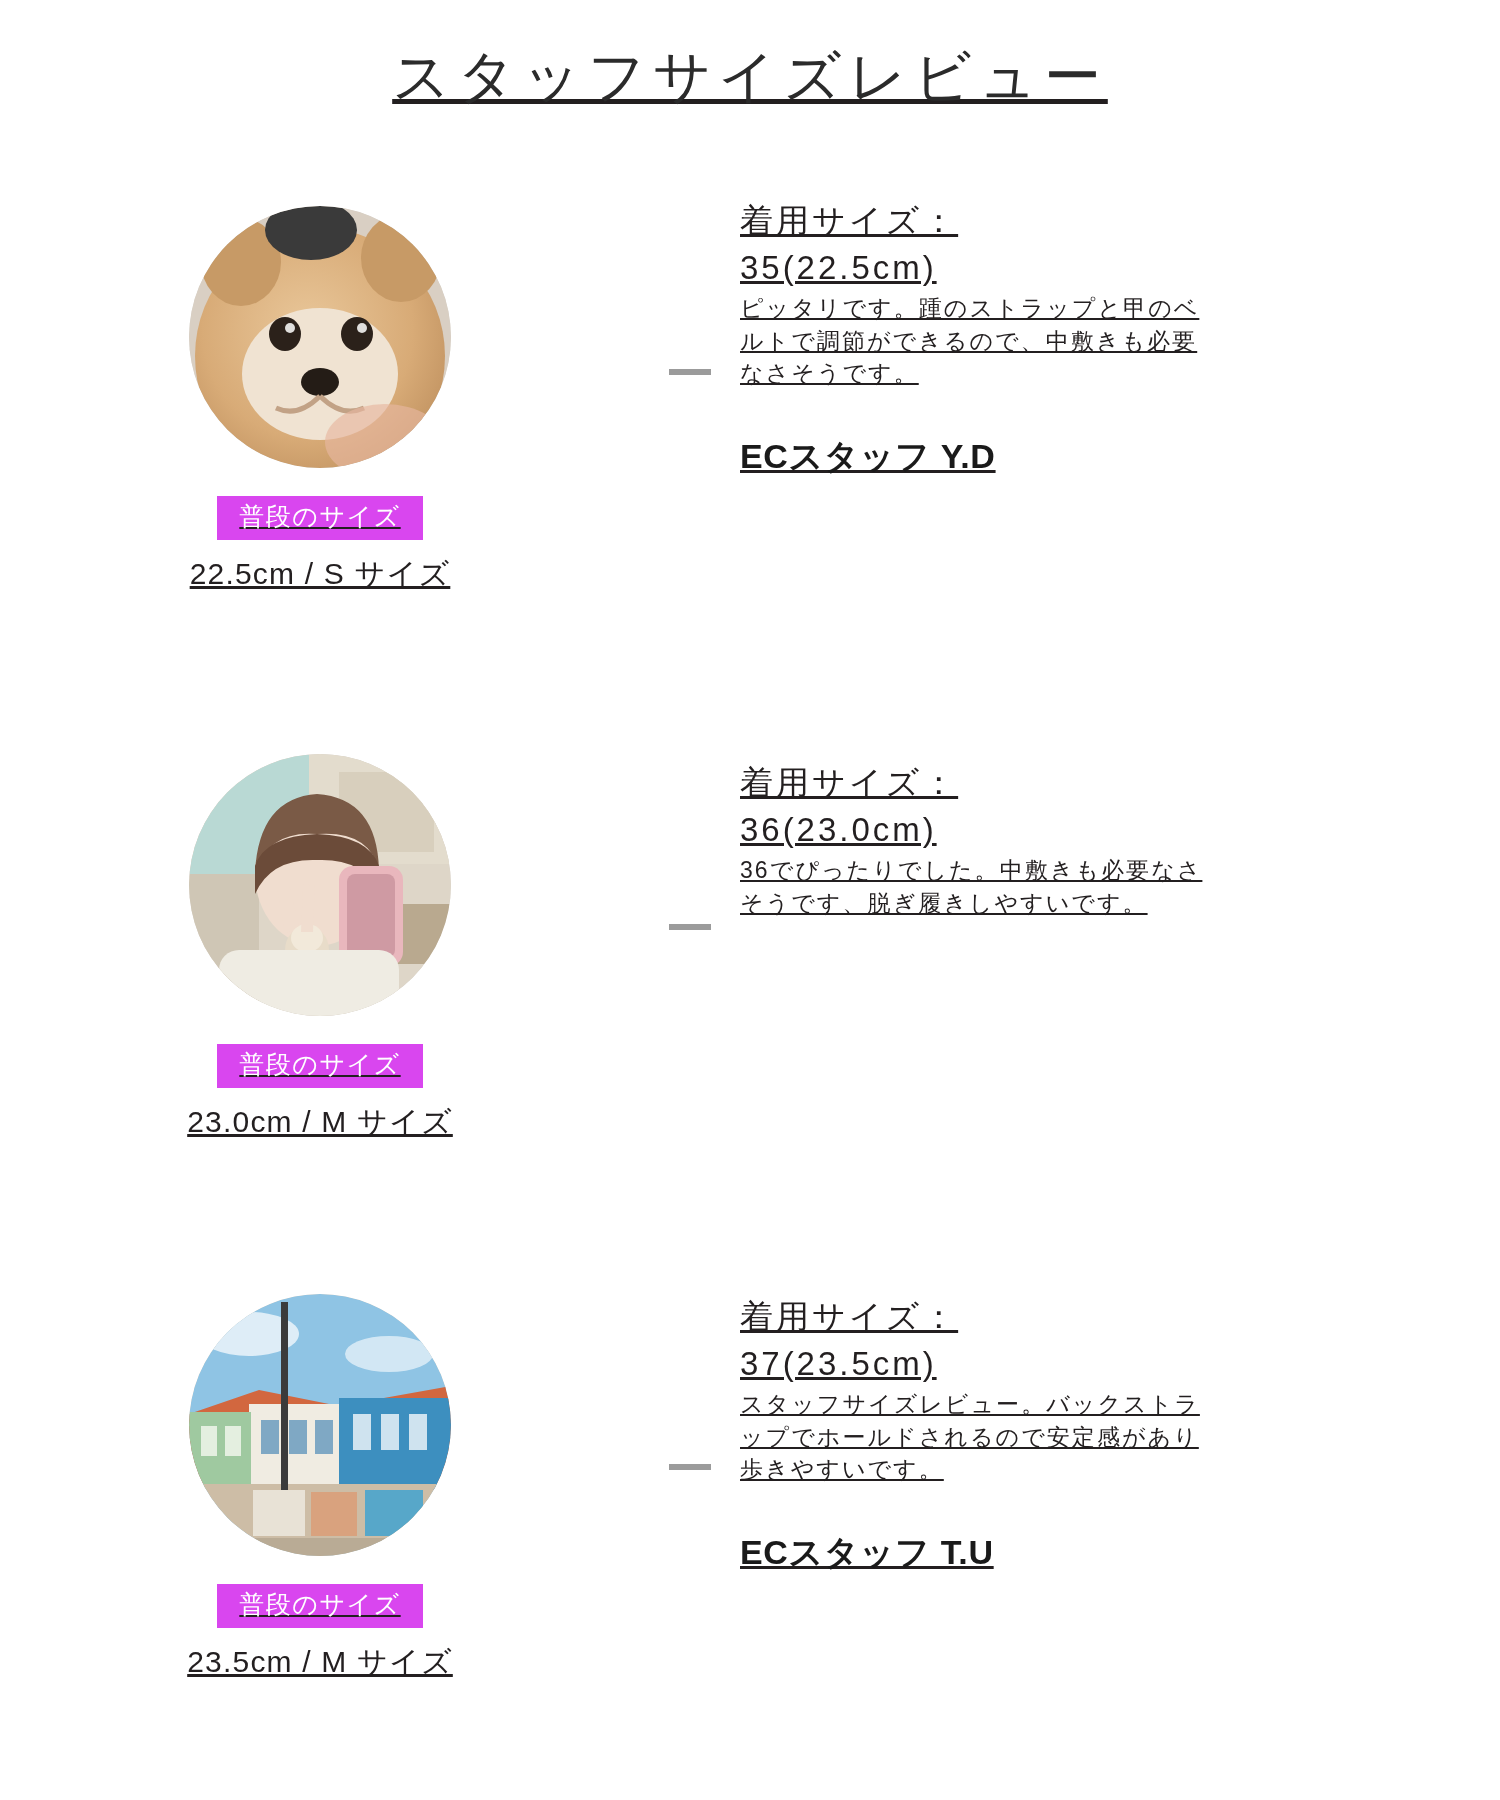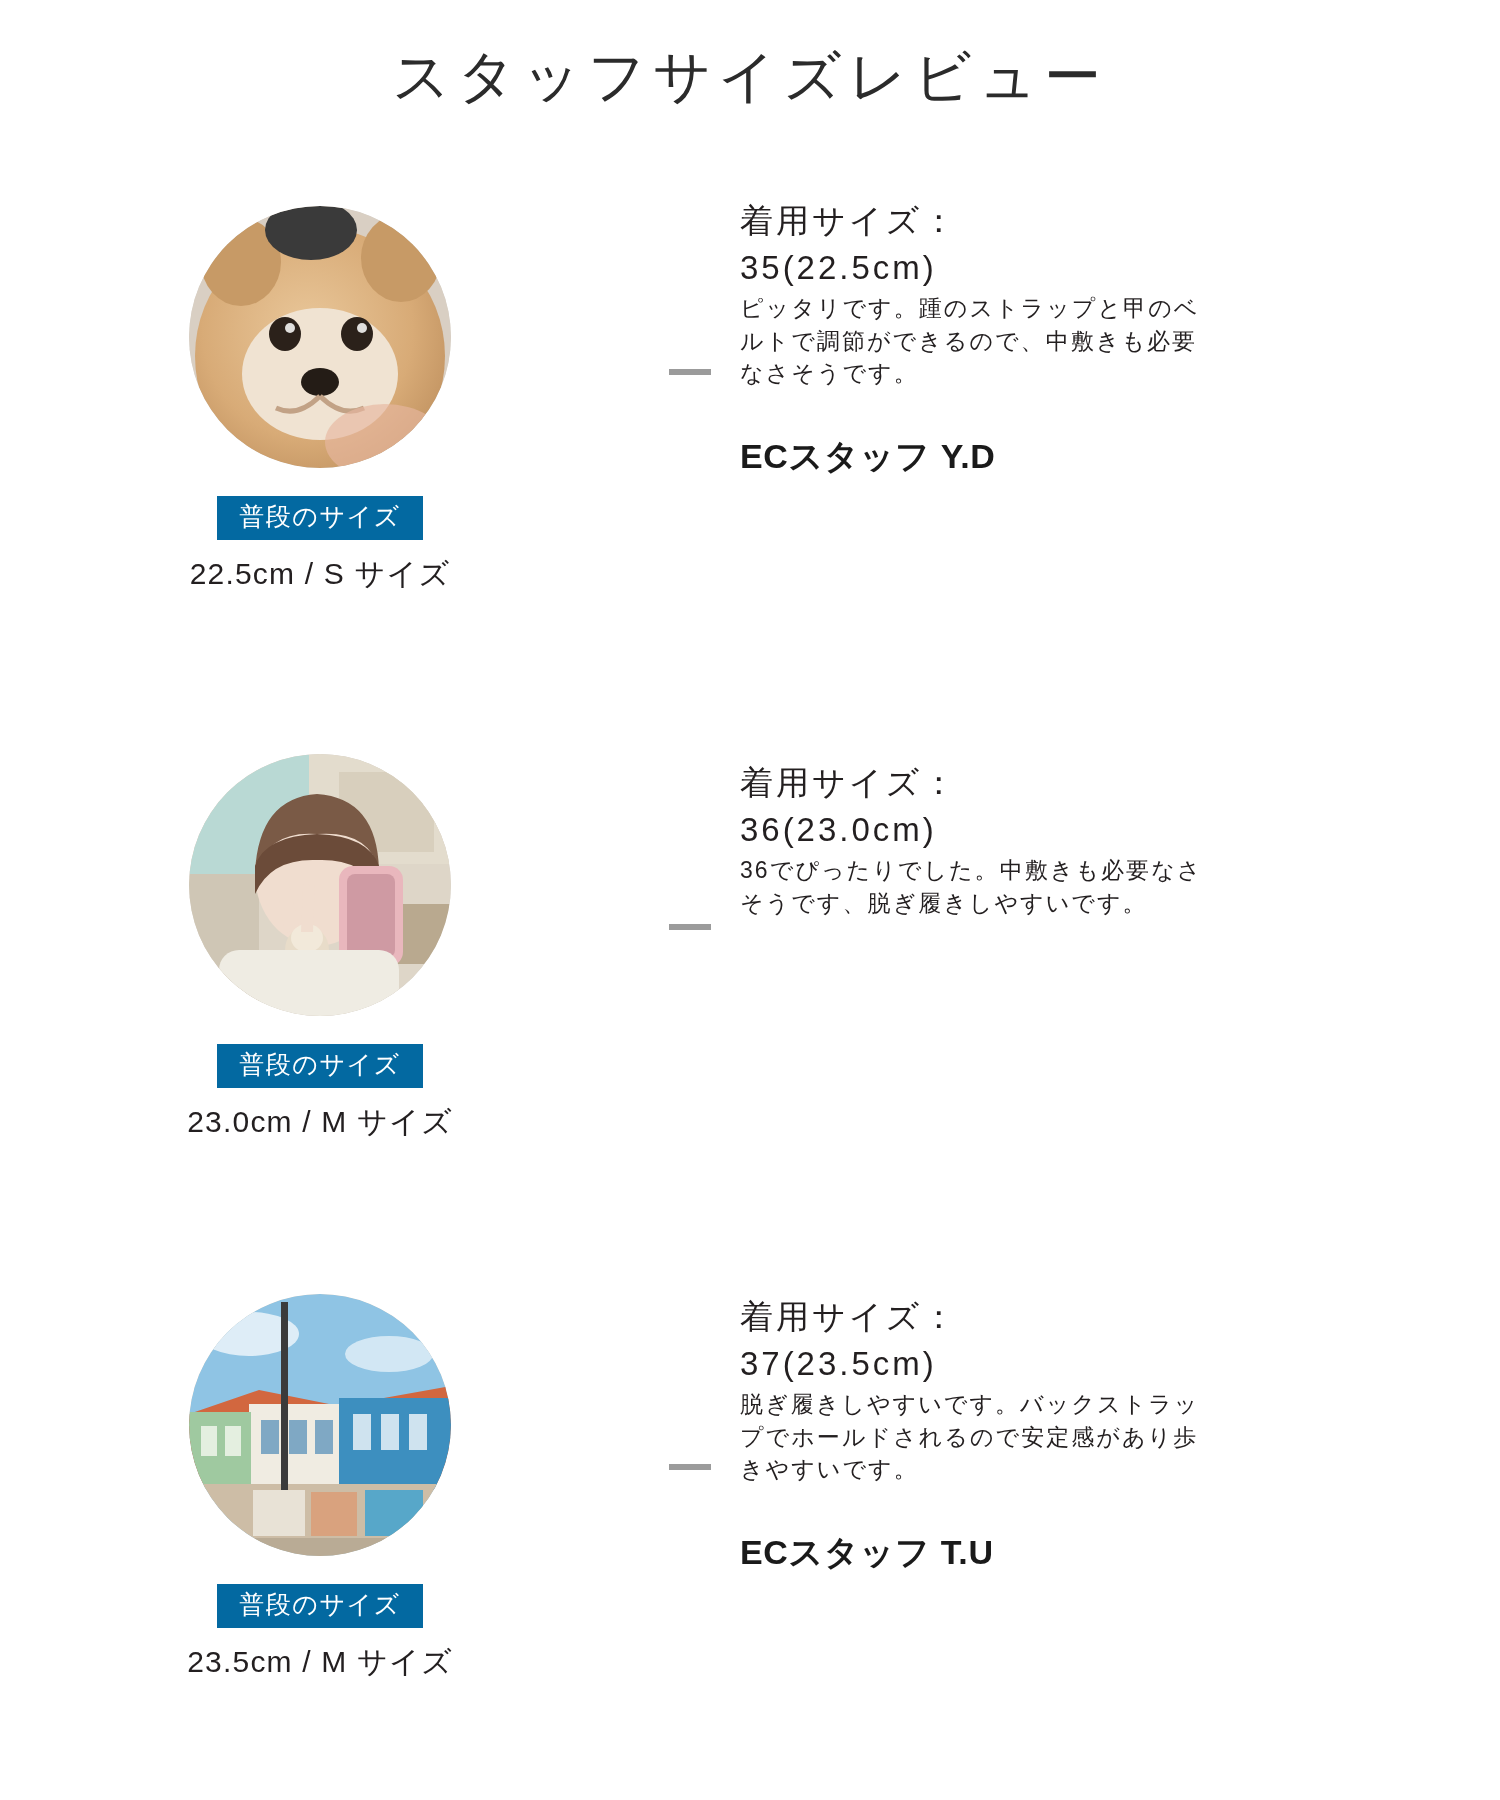--- a/index.html
+++ b/index.html
@@ -13,20 +13,21 @@
     font-family: "Liberation Sans", "DejaVu Sans", sans-serif;
     color: #231f20;
     overflow: hidden;
   }
 
   .page {
     width: 1500px;
     height: 1800px;
     position: relative;
     box-sizing: border-box;
+    text-decoration: underline;
   }
 
   .page-title {
     text-align: center;
     font-size: 57px;
     font-weight: 400;
     letter-spacing: 0.12em;
     color: #2b2b2b;
     margin: 0;
     padding: 42px 0 0 0;
@@ -64,21 +65,21 @@
     border-radius: 50%;
     overflow: hidden;
     position: relative;
     background: #d9d4cc;
   }
 
   .avatar svg { display: block; width: 100%; height: 100%; }
 
   .usual-size-badge {
     margin-top: 28px;
-    background: #0369a1;
+    background: #d946ef;
     color: #ffffff;
     font-size: 25px;
     letter-spacing: 0.06em;
     padding: 7px 22px 9px 22px;
     line-height: 1.1;
     white-space: nowrap;
   }
 
   .usual-size-value {
     margin-top: 14px;
@@ -287,19 +288,19 @@
         <div class="usual-size-value">23.5cm / M サイズ</div>
       </div>
 
       <div class="dash-wrap">
         <div class="dash"></div>
       </div>
 
       <div class="comment-block">
         <div class="wear-size">着用サイズ：
 37(23.5cm)</div>
-        <div class="comment-text">脱ぎ履きしやすいです。バックストラップでホールドされるので安定感があり歩きやすいです。</div>
+        <div class="comment-text">スタッフサイズレビュー。バックストラップでホールドされるので安定感があり歩きやすいです。</div>
         <div class="staff-name">ECスタッフ T.U</div>
       </div>
     </div>
 
   </div>
 </div>
 
 </body></html>

